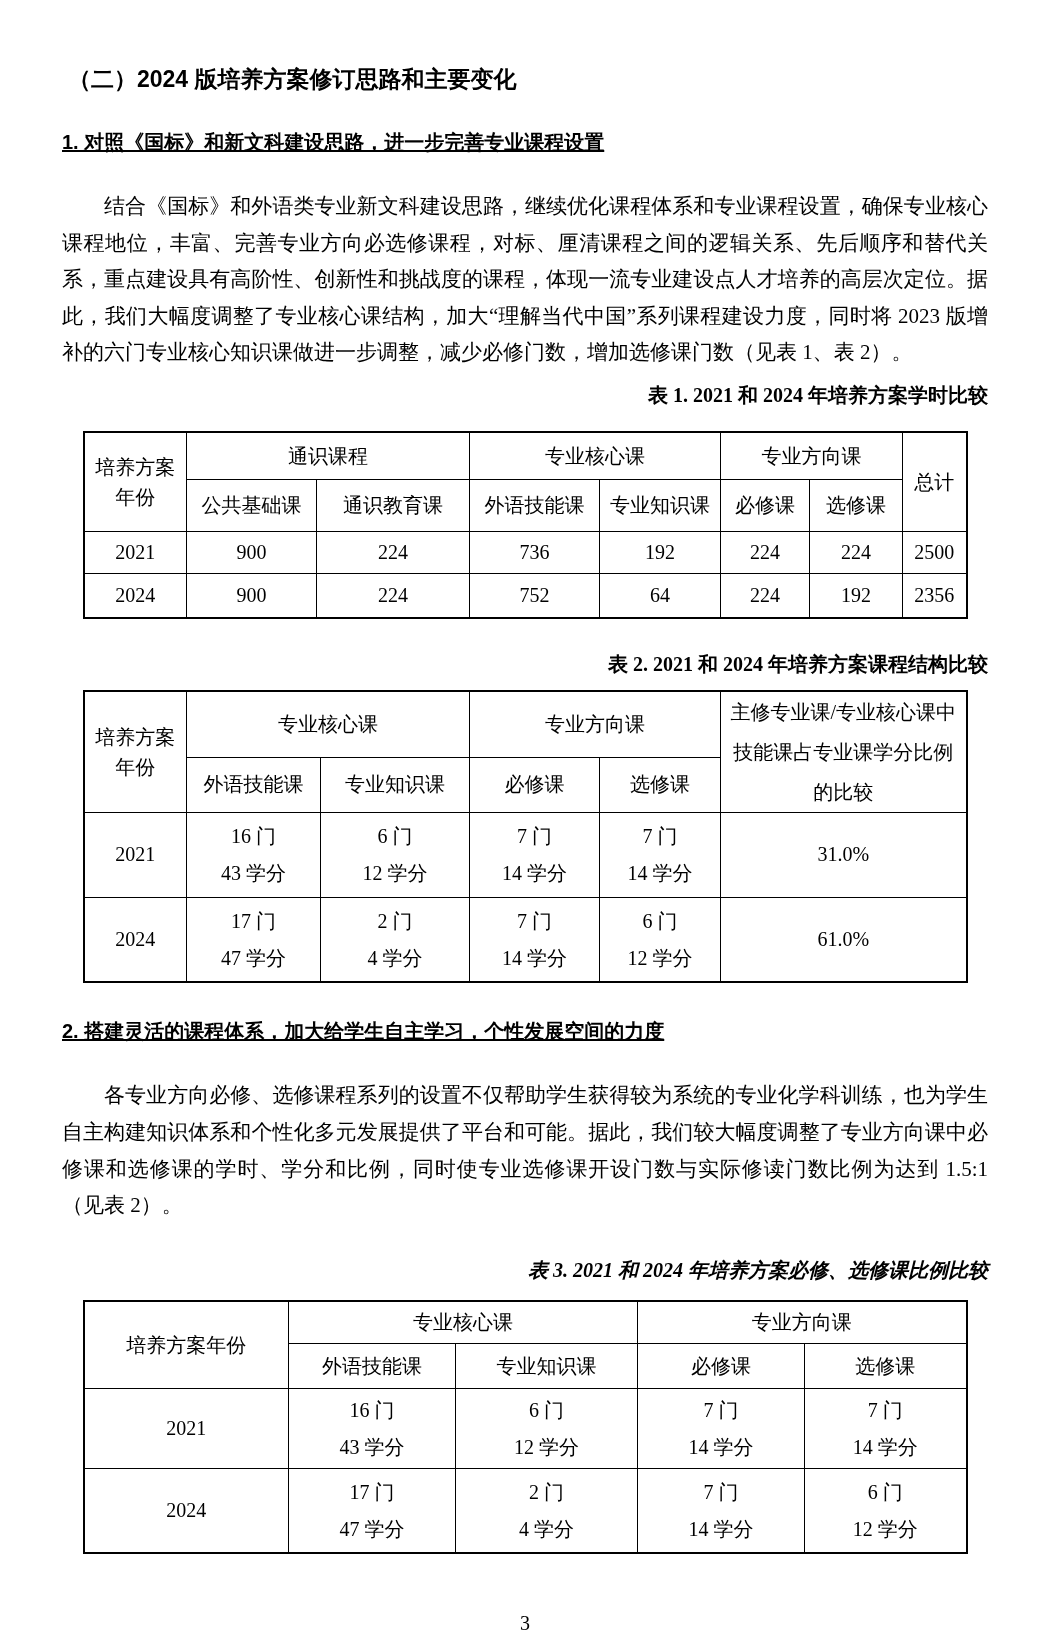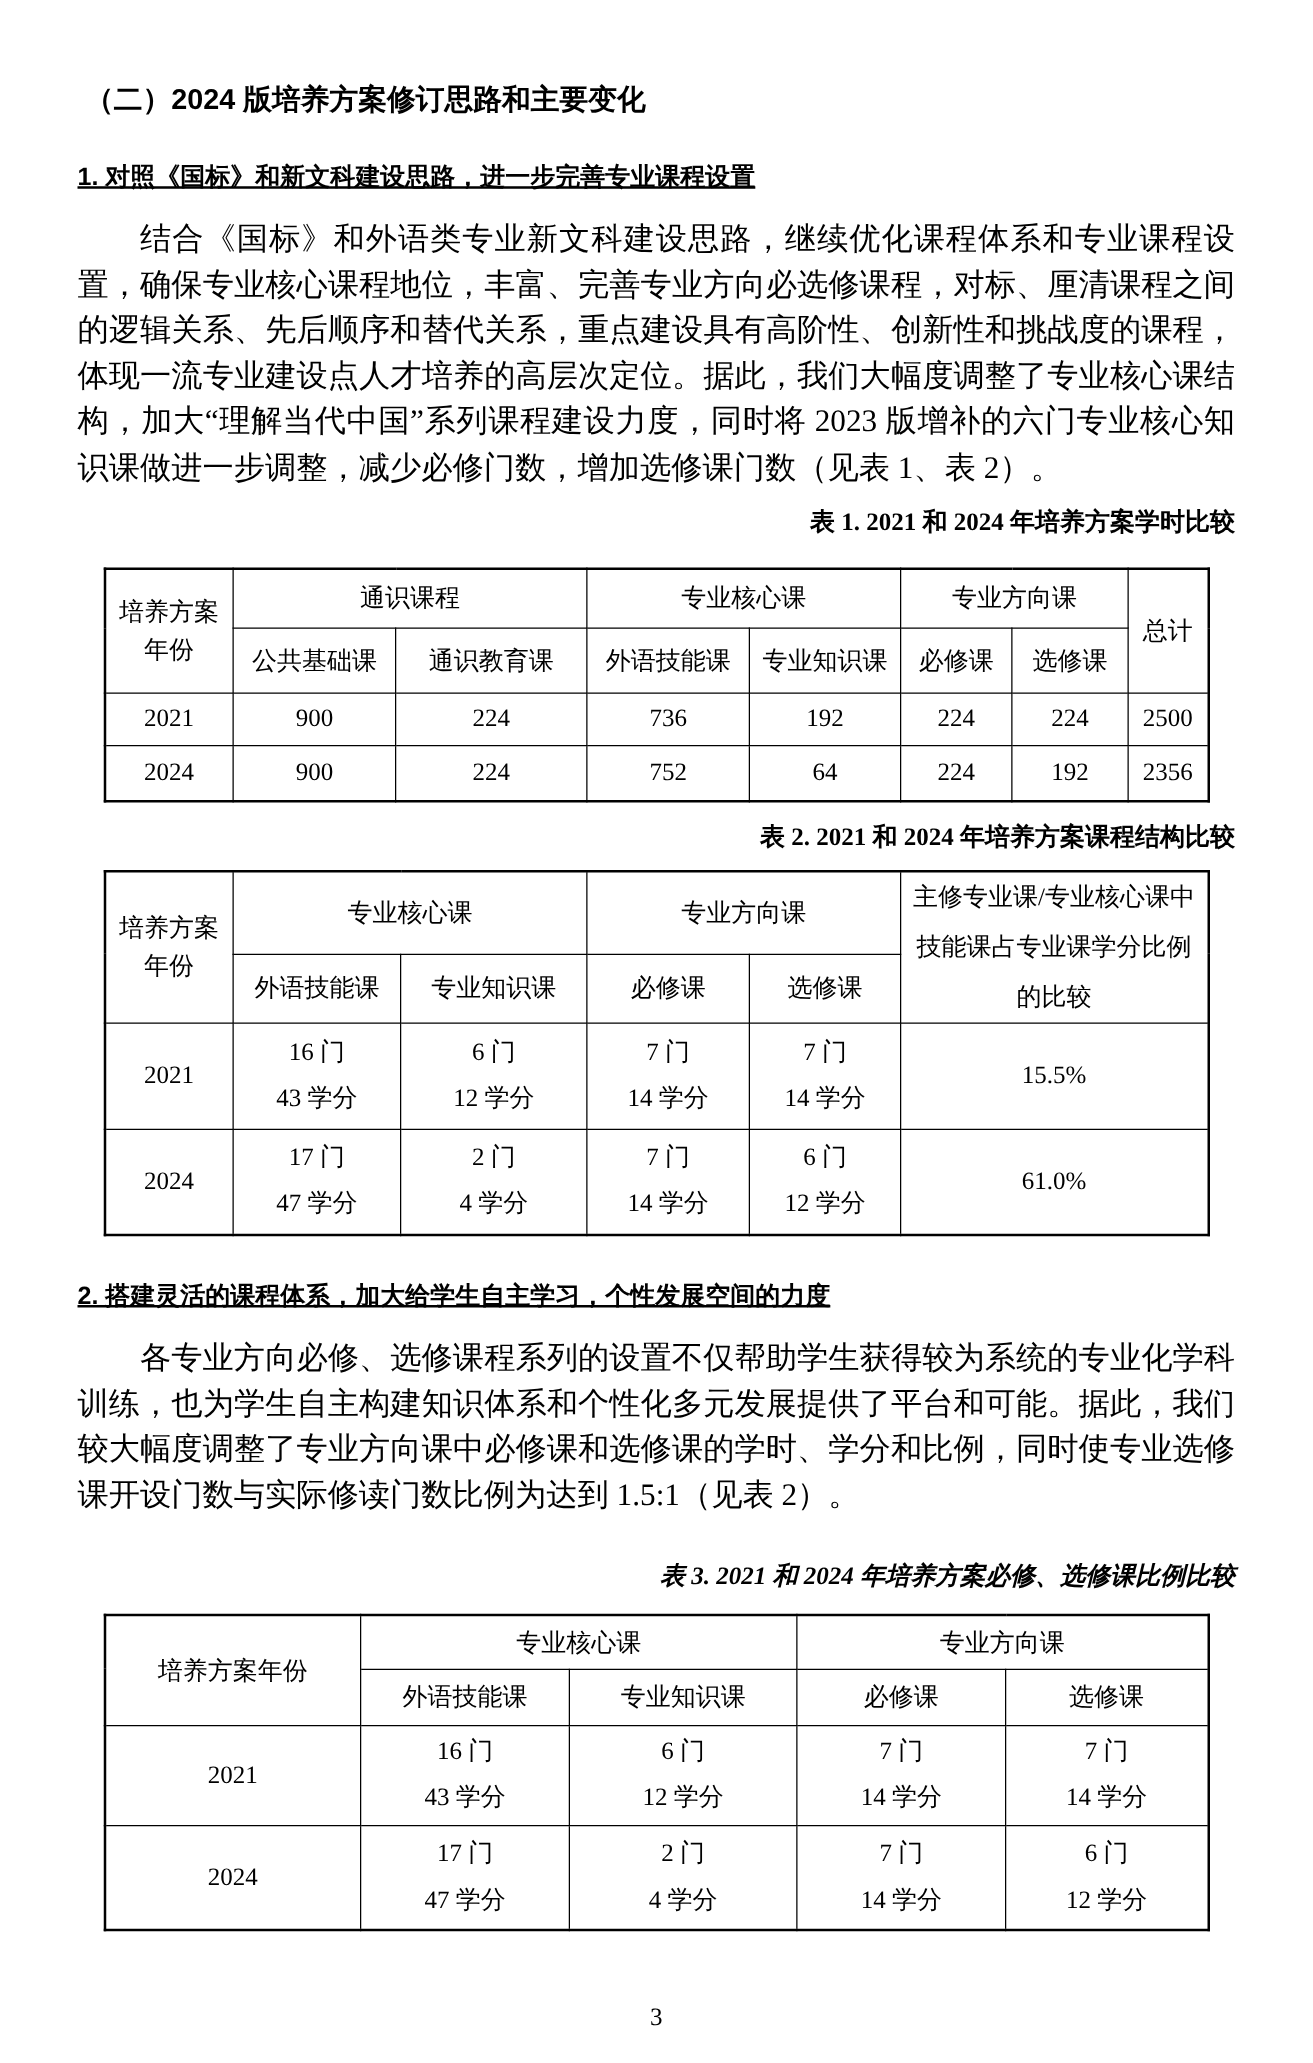--- a/index.html
+++ b/index.html
@@ -23,34 +23,34 @@
   }
   .sec-heading {
     font-family: "Liberation Sans", "DejaVu Sans", sans-serif;
     font-weight: bold;
     font-size: 20px;
     line-height: 28px;
     margin-top: 34px;
     text-decoration: underline;
   }
   .para {
-    font-size: 25px;
+    font-size: 21px;
     line-height: 36.6px;
     text-align: justify;
     text-indent: 2em;
-    margin-top: 18px;
+    margin-top: 32px;
   }
   .tbl-caption {
     font-weight: bold;
     font-size: 20px;
     line-height: 28px;
     text-align: right;
     margin-top: 10px;
   }
-  .cap2 { margin-top: 14px; }
+  .cap2 { margin-top: 31px; }
   .cap3 { margin-top: 32px; font-style: italic; }
   table {
     table-layout: fixed;
     border-collapse: collapse;
     width: 883px;
     margin: 0 auto;
     border: 2px solid #000;
   }
   .t1 { margin-top: 22px; }
   .t2 { margin-top: 12px; }
@@ -192,21 +192,21 @@
           <span>12 学分</span>
         </td>
         <td class="cell-stack">
           <span>7 门</span>
           <span>14 学分</span>
         </td>
         <td class="cell-stack">
           <span>7 门</span>
           <span>14 学分</span>
         </td>
-        <td>15.5%</td>
+        <td>31.0%</td>
       </tr>
       <tr class="dr">
         <td>2024</td>
         <td class="cell-stack">
           <span>17 门</span>
           <span>47 学分</span>
         </td>
         <td class="cell-stack">
           <span>2 门</span>
           <span>4 学分</span>

